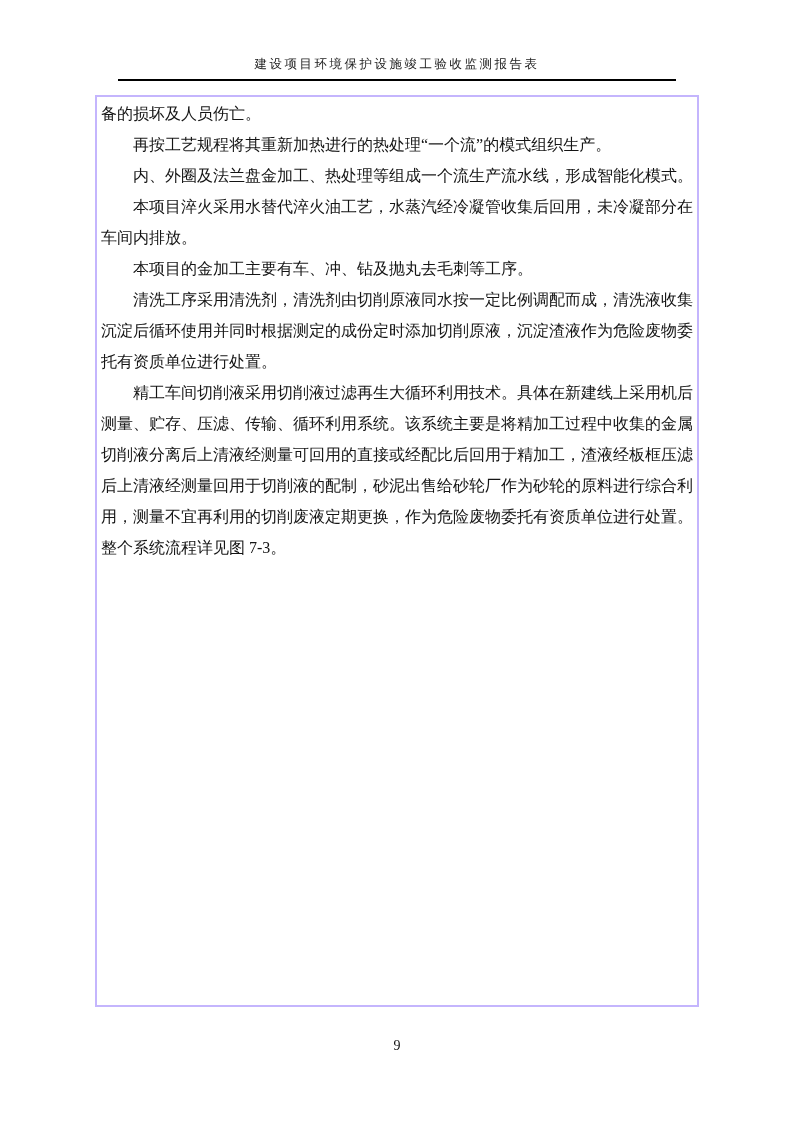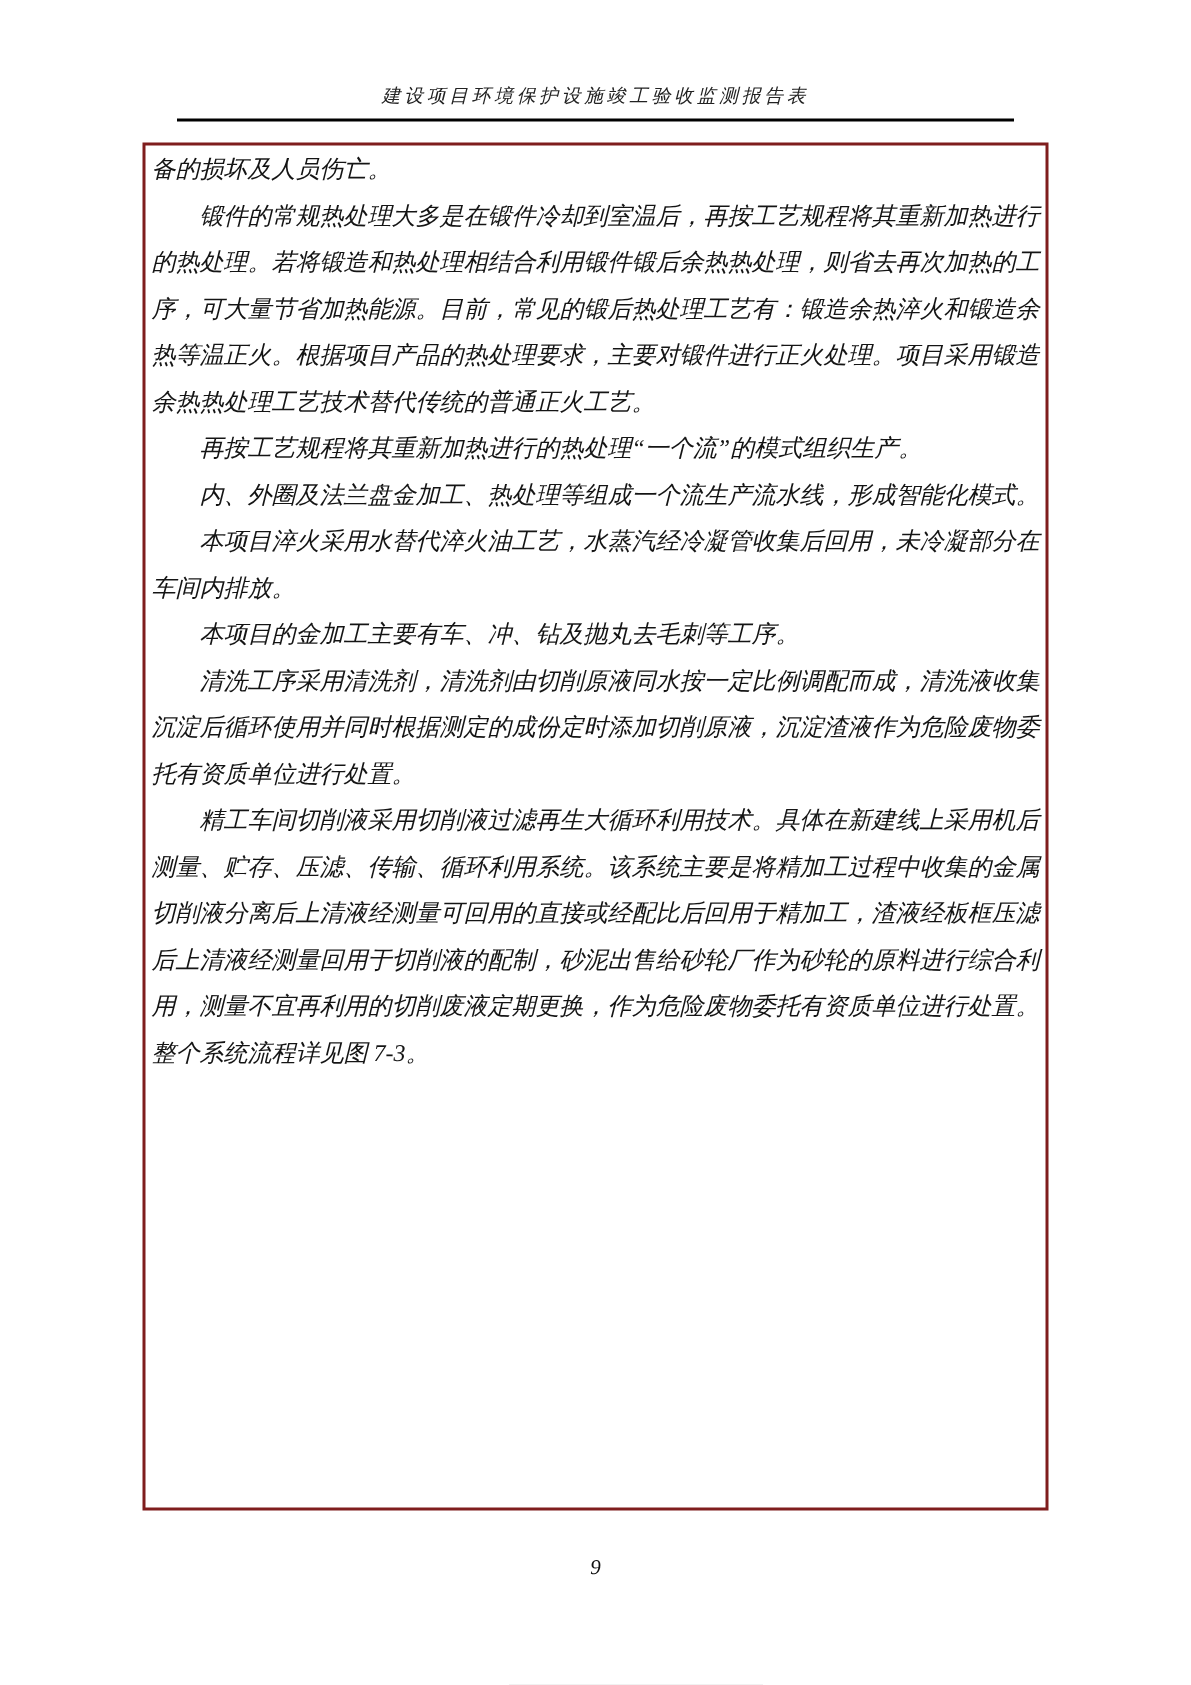--- a/index.html
+++ b/index.html
@@ -1,15 +1,15 @@
 <!DOCTYPE html>
 <html><head>
 <meta charset="utf-8">
 <style>
-  * { margin: 0; padding: 0; box-sizing: border-box; font-style: italic; }
+  * { margin: 0; padding: 0; box-sizing: border-box; }
   html, body { background: #e8e8e8; }
   .page {
     position: relative;
     width: 794px;
     height: 1123px;
     margin: 0 auto;
     background: #ffffff;
     font-family: "Liberation Serif", "DejaVu Serif", serif;
     color: #1a1a1a;
     overflow: hidden;
@@ -32,21 +32,21 @@
     width: 558px;
     height: 2px;
     background: #000000;
   }
   .content-box {
     position: absolute;
     top: 95px;
     left: 95px;
     width: 604px;
     height: 912px;
-    border: 2px solid #7f1d1d;
+    border: 2px solid #c4b5fd;
     padding: 1px 4px;
     background: #ffffff;
   }
   .content-box p {
     font-size: 16px;
     line-height: 31px;
     text-align: justify;
     text-justify: inter-ideograph;
     color: #141414;
   }
@@ -65,21 +65,20 @@
 <body>
 
 <div class="page">
 
   <div class="doc-header">建设项目环境保护设施竣工验收监测报告表</div>
 
   <div class="header-rule"></div>
 
   <div class="content-box">
     <p>备的损坏及人员伤亡。</p>
-    <p class="ind">锻件的常规热处理大多是在锻件冷却到室温后，再按工艺规程将其重新加热进行的热处理。若将锻造和热处理相结合利用锻件锻后余热热处理，则省去再次加热的工序，可大量节省加热能源。目前，常见的锻后热处理工艺有：锻造余热淬火和锻造余热等温正火。根据项目产品的热处理要求，主要对锻件进行正火处理。项目采用锻造余热热处理工艺技术替代传统的普通正火工艺。</p>
     <p class="ind">再按工艺规程将其重新加热进行的热处理“一个流”的模式组织生产。</p>
     <p class="ind">内、外圈及法兰盘金加工、热处理等组成一个流生产流水线，形成智能化模式。</p>
     <p class="ind">本项目淬火采用水替代淬火油工艺，水蒸汽经冷凝管收集后回用，未冷凝部分在车间内排放。</p>
     <p class="ind">本项目的金加工主要有车、冲、钻及抛丸去毛刺等工序。</p>
     <p class="ind">清洗工序采用清洗剂，清洗剂由切削原液同水按一定比例调配而成，清洗液收集沉淀后循环使用并同时根据测定的成份定时添加切削原液，沉淀渣液作为危险废物委托有资质单位进行处置。</p>
     <p class="ind">精工车间切削液采用切削液过滤再生大循环利用技术。具体在新建线上采用机后测量、贮存、压滤、传输、循环利用系统。该系统主要是将精加工过程中收集的金属切削液分离后上清液经测量可回用的直接或经配比后回用于精加工，渣液经板框压滤后上清液经测量回用于切削液的配制，砂泥出售给砂轮厂作为砂轮的原料进行综合利用，测量不宜再利用的切削废液定期更换，作为危险废物委托有资质单位进行处置。整个系统流程详见图 7-3。</p>
   </div>
 
   <div class="page-footer">9</div>
 

